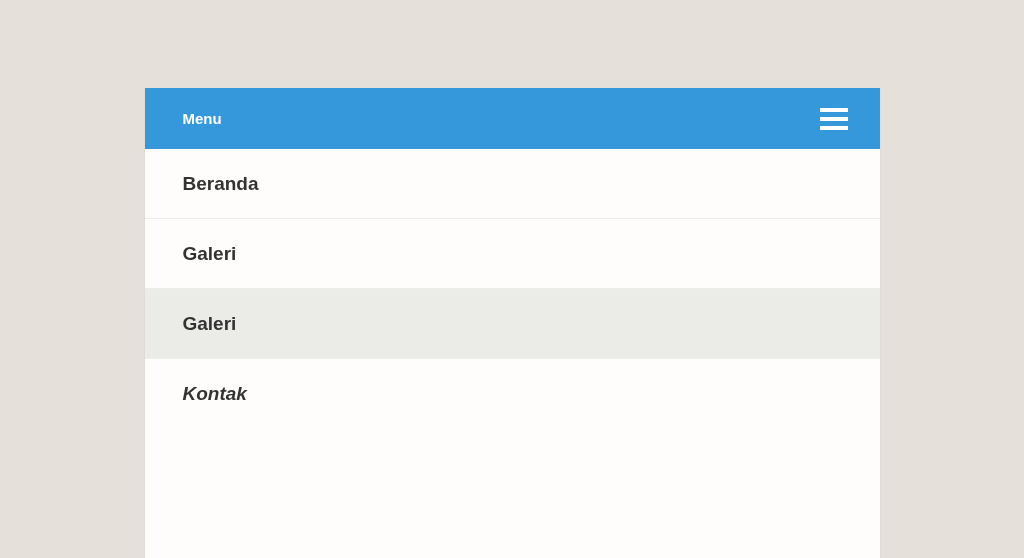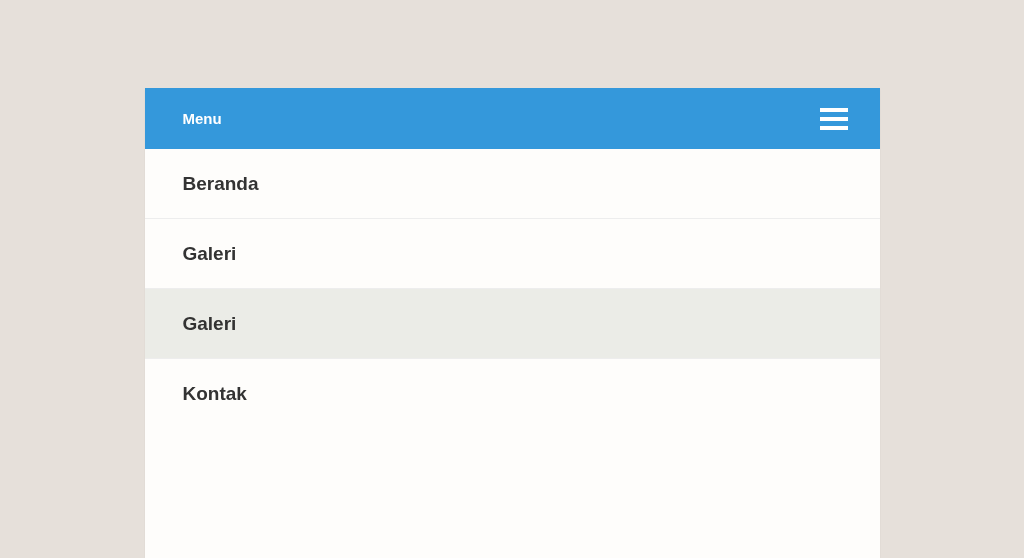--- a/index.html
+++ b/index.html
@@ -55,20 +55,21 @@
       padding-left: 38px;
       border-bottom: 1px solid #ededed;
       color: #333333;
       font-size: 19px;
       font-weight: 700;
       cursor: pointer;
       background-color: #fefdfb;
     }
     .menu-item:last-child {
       border-bottom: none;
+      font-style: italic;
     }
     .menu-item:hover,
     .menu-item.hovered {
       background-color: #ebece7;
     }
   </style>
 </head>
 <body>
 
 <div class="menu-container">

